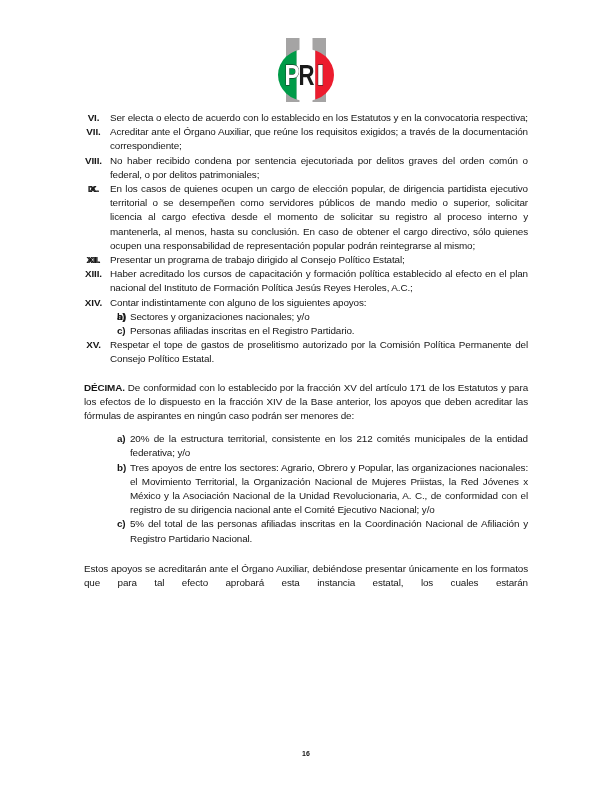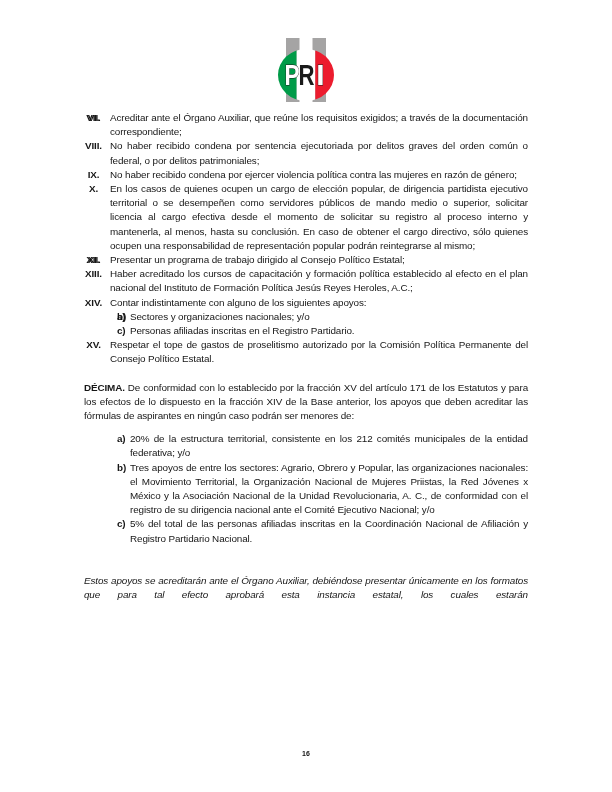--- a/index.html
+++ b/index.html
@@ -32,21 +32,21 @@
   .sitem { position:relative; padding-left:20px; }
   .smark { position:absolute; left:7px; top:0; font-weight:bold; }
 
   
   .decima-para { margin-top:14px; }
   .decima-label { font-weight:bold;margin-top:48px; }
   .dsub { margin-top:9px; }
   .dsitem { position:relative; padding-left:46px; }
   .dsmark { position:absolute; left:33px; top:0; font-weight:bold; }
 
-  .closing { margin-top:28px; text-align-last:justify;font-style:italic; }
+  .closing { margin-top:16px; text-align-last:justify; }
 
   .pagenum {
     position:absolute; top:750px; left:0; right:0;
     text-align:center; font-size:7px; font-weight:bold; color:#111;
   }
 </style>
 </head>
 <body>
 
 <div class="page">
@@ -68,35 +68,35 @@
       <text x="14" y="47" text-anchor="middle" font-family="Liberation Sans, sans-serif" font-size="30" font-weight="bold" fill="#FFFFFF" stroke="#1A1A1A" stroke-width="0.9" style="paint-order:stroke" textLength="15" lengthAdjust="spacingAndGlyphs">P</text>
       <text x="28.4" y="47" text-anchor="middle" font-family="Liberation Sans, sans-serif" font-size="30" font-weight="bold" fill="#1A1A1A" textLength="16" lengthAdjust="spacingAndGlyphs">R</text>
       <text x="42.5" y="47" text-anchor="middle" font-family="Liberation Sans, sans-serif" font-size="30" font-weight="bold" fill="#FFFFFF" stroke="#1A1A1A" stroke-width="0.9" style="paint-order:stroke">I</text>
     </svg>
   </div>
 
   <div class="content">
 
     <div class="ritem">
       <span class="rnum">VI.</span>
+      <span>Ser electa o electo de acuerdo con lo establecido en los Estatutos y en la convocatoria respectiva;</span>
     </div>
 
     <div class="ritem">
       <span class="rnum">VII.</span>
       <span>Acreditar ante el Órgano Auxiliar, que reúne los requisitos exigidos; a través de la documentación correspondiente;</span>
     </div>
 
     <div class="ritem">
       <span class="rnum">VIII.</span>
       <span>No haber recibido condena por sentencia ejecutoriada por delitos graves del orden común o federal, o por delitos patrimoniales;</span>
     </div>
 
     <div class="ritem">
       <span class="rnum">IX.</span>
-      <span>No haber recibido condena por ejercer violencia política contra las mujeres en razón de género;</span>
     </div>
 
     <div class="ritem">
       <span class="rnum">X.</span>
       <span>En los casos de quienes ocupen un cargo de elección popular, de dirigencia partidista ejecutivo territorial o se desempeñen como servidores públicos de mando medio o superior, solicitar licencia al cargo efectiva desde el momento de solicitar su registro al proceso interno y mantenerla, al menos, hasta su conclusión. En caso de obtener el cargo directivo, sólo quienes ocupen una responsabilidad de representación popular podrán reintegrarse al mismo;</span>
     </div>
 
     <div class="ritem">
       <span class="rnum">XI.</span>
     </div>

